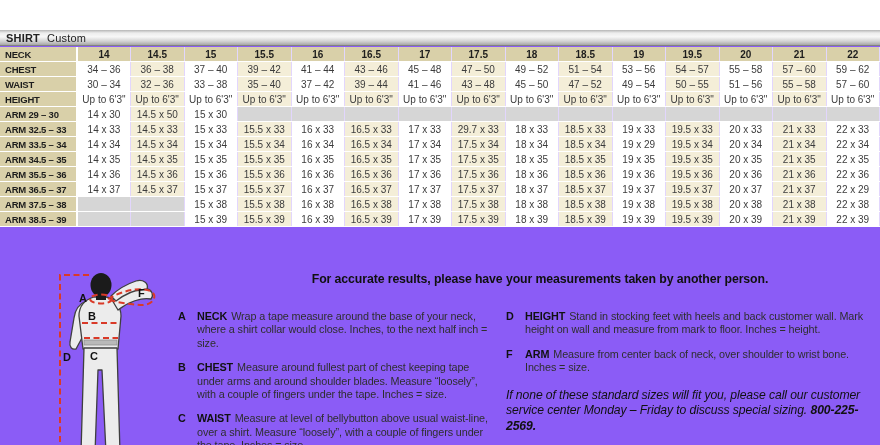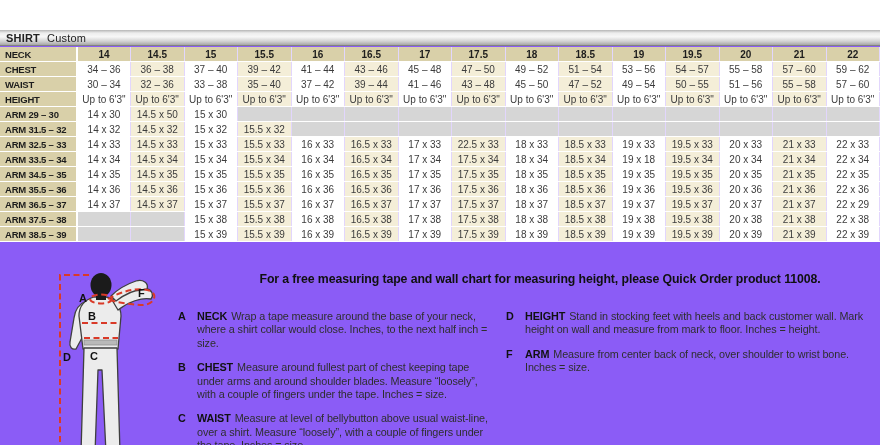--- a/index.html
+++ b/index.html
@@ -162,68 +162,50 @@
           <td class="empty"></td>
           <td class="empty"></td>
           <td class="empty"></td>
           <td class="empty"></td>
           <td class="empty"></td>
           <td class="empty"></td>
           <td class="empty"></td>
           <td class="empty"></td>
         </tr>
         <tr>
-          <td class="row-label">ARM 31.5 – 32</td>
-          <td class="plain">14 x 32</td>
-          <td class="alt">14.5 x 32</td>
-          <td class="plain">15 x 32</td>
-          <td class="alt">15.5 x 32</td>
-          <td class="empty"></td>
-          <td class="empty"></td>
-          <td class="empty"></td>
-          <td class="empty"></td>
-          <td class="empty"></td>
-          <td class="empty"></td>
-          <td class="empty"></td>
-          <td class="empty"></td>
-          <td class="empty"></td>
-          <td class="empty"></td>
-          <td class="empty"></td>
-        </tr>
-        <tr>
           <td class="row-label">ARM 32.5 – 33</td>
           <td class="plain">14 x 33</td>
           <td class="alt">14.5 x 33</td>
           <td class="plain">15 x 33</td>
           <td class="alt">15.5 x 33</td>
           <td class="plain">16 x 33</td>
           <td class="alt">16.5 x 33</td>
           <td class="plain">17 x 33</td>
-          <td class="alt">22.5 x 33</td>
+          <td class="alt">29.7 x 33</td>
           <td class="plain">18 x 33</td>
           <td class="alt">18.5 x 33</td>
           <td class="plain">19 x 33</td>
           <td class="alt">19.5 x 33</td>
           <td class="plain">20 x 33</td>
           <td class="alt">21 x 33</td>
           <td class="plain">22 x 33</td>
         </tr>
         <tr>
           <td class="row-label">ARM 33.5 – 34</td>
           <td class="plain">14 x 34</td>
           <td class="alt">14.5 x 34</td>
           <td class="plain">15 x 34</td>
           <td class="alt">15.5 x 34</td>
           <td class="plain">16 x 34</td>
           <td class="alt">16.5 x 34</td>
           <td class="plain">17 x 34</td>
           <td class="alt">17.5 x 34</td>
           <td class="plain">18 x 34</td>
           <td class="alt">18.5 x 34</td>
-          <td class="plain">19 x 18</td>
+          <td class="plain">19 x 29</td>
           <td class="alt">19.5 x 34</td>
           <td class="plain">20 x 34</td>
           <td class="alt">21 x 34</td>
           <td class="plain">22 x 34</td>
         </tr>
         <tr>
           <td class="row-label">ARM 34.5 – 35</td>
           <td class="plain">14 x 35</td>
           <td class="alt">14.5 x 35</td>
           <td class="plain">15 x 35</td>
@@ -338,21 +320,21 @@
     <path class="dash" d="M80,29 C95,20 115,16 124,22 C130,27 124,36 112,35 C102,34 88,33 80,29"></path>
 
     <text class="fig-label" x="51" y="32">A</text>
     <text class="fig-label" x="60" y="50">B</text>
     <text class="fig-label" x="62" y="90">C</text>
     <text class="fig-label" x="35" y="91">D</text>
     <text class="fig-label" x="110" y="27">F</text>
   </svg>
 
   <div class="headline">
-    <div>For a free measuring tape and wall chart for measuring height, please Quick Order product 11008.</div>
+    <div>For accurate results, please have your measurements taken by another person.</div>
   </div>
 
   <div class="guide-col left">
     <div class="guide-item">
       <span class="guide-letter">A</span>
       <div class="guide-text"><span class="guide-term">NECK</span><span>Wrap a tape measure around the base of your neck, where a shirt collar would close. Inches, to the next half inch = size.</span></div>
     </div>
     <div class="guide-item">
       <span class="guide-letter">B</span>
       <div class="guide-text"><span class="guide-term">CHEST</span><span>Measure around fullest part of chest keeping tape under arms and around shoulder blades. Measure “loosely”, with a couple of fingers under the tape. Inches = size.</span></div>
@@ -365,15 +347,19 @@
 
   <div class="guide-col right">
     <div class="guide-item">
       <span class="guide-letter">D</span>
       <div class="guide-text"><span class="guide-term">HEIGHT</span><span>Stand in stocking feet with heels and back customer wall. Mark height on wall and measure from mark to floor. Inches = height.</span></div>
     </div>
     <div class="guide-item">
       <span class="guide-letter">F</span>
       <div class="guide-text"><span class="guide-term">ARM</span><span>Measure from center back of neck, over shoulder to wrist bone. Inches = size.</span></div>
     </div>
+    <div class="special-note">
+      <span>If none of these standard sizes will fit you, please call our customer service center Monday – Friday to discuss special sizing.</span>
+      <b>800-225-2569.</b>
+    </div>
   </div>
 
 </div>
 
 </body></html>

